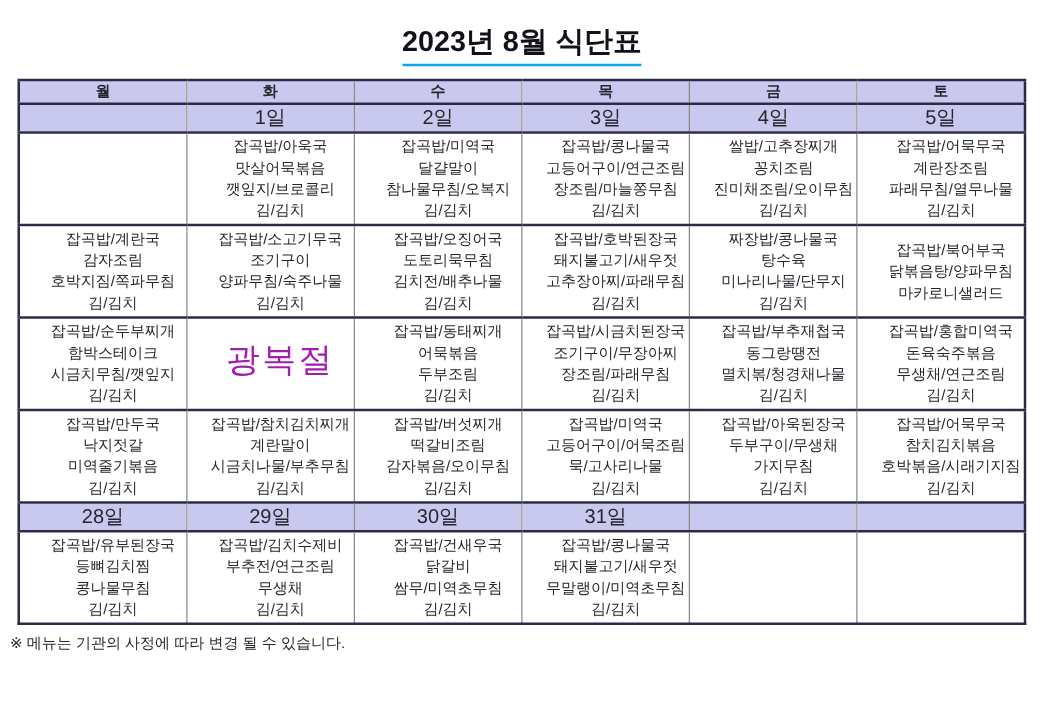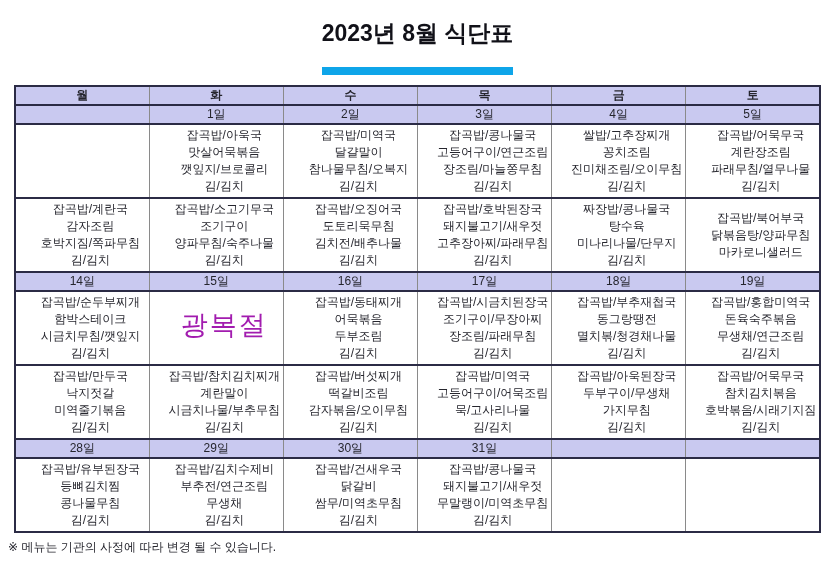--- a/index.html
+++ b/index.html
@@ -18,22 +18,22 @@
   .title {
     margin: 0;
     padding-top: 18px;
     text-align: center;
     font-size: 23px;
     font-weight: bold;
     color: #111118;
   }
   .title span {
     display: inline-block;
-    border-bottom: 8px solid #0ea5e9;
-    padding-bottom: 18px;
+    border-bottom: 2px solid #0ea5e9;
+    padding-bottom: 2px;
   }
   table.meal-table {
     border-collapse: collapse;
     table-layout: fixed;
     width: 807px;
     margin: 10px 0 0 14px;
     border: 2px solid #2b2b45;
   }
   table.meal-table th,
   table.meal-table td {
@@ -51,21 +51,21 @@
   }
   tr.weekday-row th {
     height: 16px;
     background: #c9c9f0;
     font-size: 12px;
     font-weight: bold;
   }
   tr.date-row td {
     height: 15px;
     background: #c9c9f0;
-    font-size: 12px;
+    font-size: 16px;
     font-weight: normal;
   }
   tr.menu-row td {
     height: 72px;
     background: #ffffff;
     font-size: 12px;
     line-height: 17px;
     white-space: pre-line;
     padding-left: 16px;
   }
@@ -147,28 +147,20 @@
 고추장아찌/파래무침
 김/김치</td>
           <td>짜장밥/콩나물국
 탕수육
 미나리나물/단무지
 김/김치</td>
           <td>잡곡밥/북어부국
 닭볶음탕/양파무침
 마카로니샐러드</td>
         </tr>
-        <tr class="date-row">
-          <td>14일</td>
-          <td>15일</td>
-          <td>16일</td>
-          <td>17일</td>
-          <td>18일</td>
-          <td>19일</td>
-        </tr>
         <tr class="menu-row">
           <td>잡곡밥/순두부찌개
 함박스테이크
 시금치무침/깻잎지
 김/김치</td>
           <td><span class="holiday">광복절</span></td>
           <td>잡곡밥/동태찌개
 어묵볶음
 두부조림
 김/김치</td>

